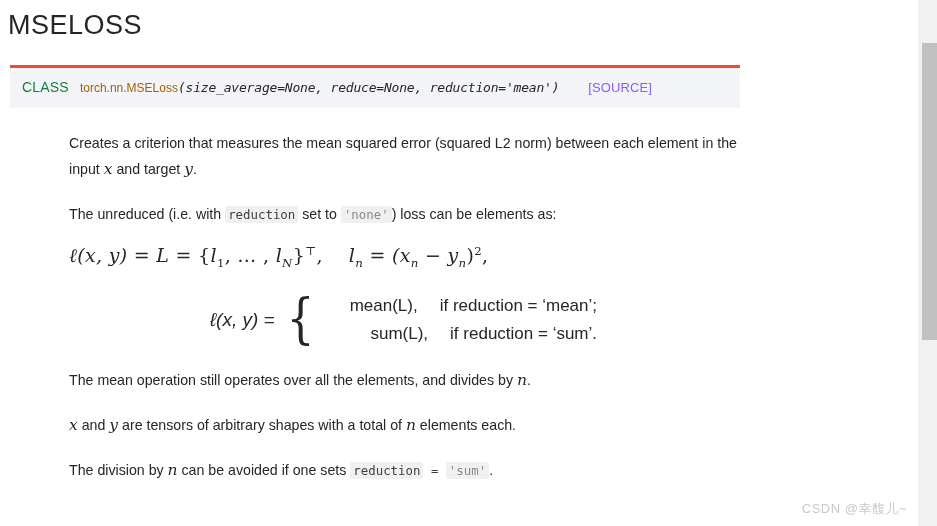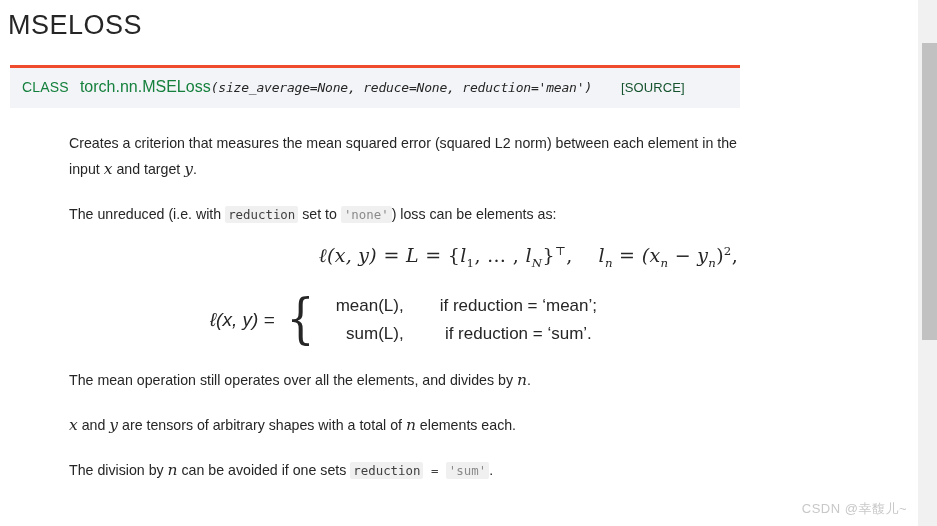--- a/index.html
+++ b/index.html
@@ -48,34 +48,34 @@
     line-height: 20px;
     white-space: nowrap;
     color: #6c6c6d;
   }
   .sig-class {
     color: #15803d;
     font-size: 14px;
     letter-spacing: 0.2px;
   }
   .sig-name {
-    color: #15803d;
+    color: #a16207;
     margin-left: 11px;
-    font-size: 16px;
+    font-size: 12px;
   }
   .sig-paren { color: #262626; }
   .sig-params {
     font-family: "DejaVu Sans Mono", monospace;
     font-style: italic;
     font-size: 13px;
     color: #262626;
     letter-spacing: -0.2px;
   }
   .sig-source {
-    color: #14532d;
+    color: #8b5cf6;
     font-size: 13px;
     margin-left: 9px;
     letter-spacing: 0.1px;
     cursor: pointer;
     padding-left: 20px;
   }
 
   
   .content {
     padding: 0 20px 0 69px;
@@ -108,21 +108,21 @@
 
   
   .mvar {
     font-family: "DejaVu Serif", serif;
     font-style: italic;
     font-size: 15.5px;
   }
   .mvar.big { font-size: 17px; }
 
   .eq-block {
-    text-align: right;
+    text-align: left;
     font-family: "DejaVu Serif", serif;
     color: #262626;
   }
   .eq1 {
     margin: 16px 0 0 0;
     font-size: 19px;
     letter-spacing: 0.3px;
   }
   .eq1 .it { font-style: italic; }
   .eq1 sup, .eq1 sub { font-size: 0.62em; font-style: normal; }
@@ -145,21 +145,21 @@
   }
   .eq2 .brace {
     font-size: 55px;
     line-height: 48px;
     font-family: "DejaVu Serif", serif;
     font-weight: 300;
     margin: 0 4px 4px 0;
     transform: scaleX(0.8);
     display: inline-block;
   }
-  .eq2 .rows { display: inline-block; text-align: center; }
+  .eq2 .rows { display: inline-block; text-align: right; }
   .eq2 .row {
     line-height: 28px;
     white-space: nowrap;
     font-size: 17px;
   }
   .eq2 .cond { display: inline-block; margin-left: 22px; }
   .eq2 .opname { font-style: normal; }
   .col1 { display: inline-block; min-width: 96px; }
 
   

